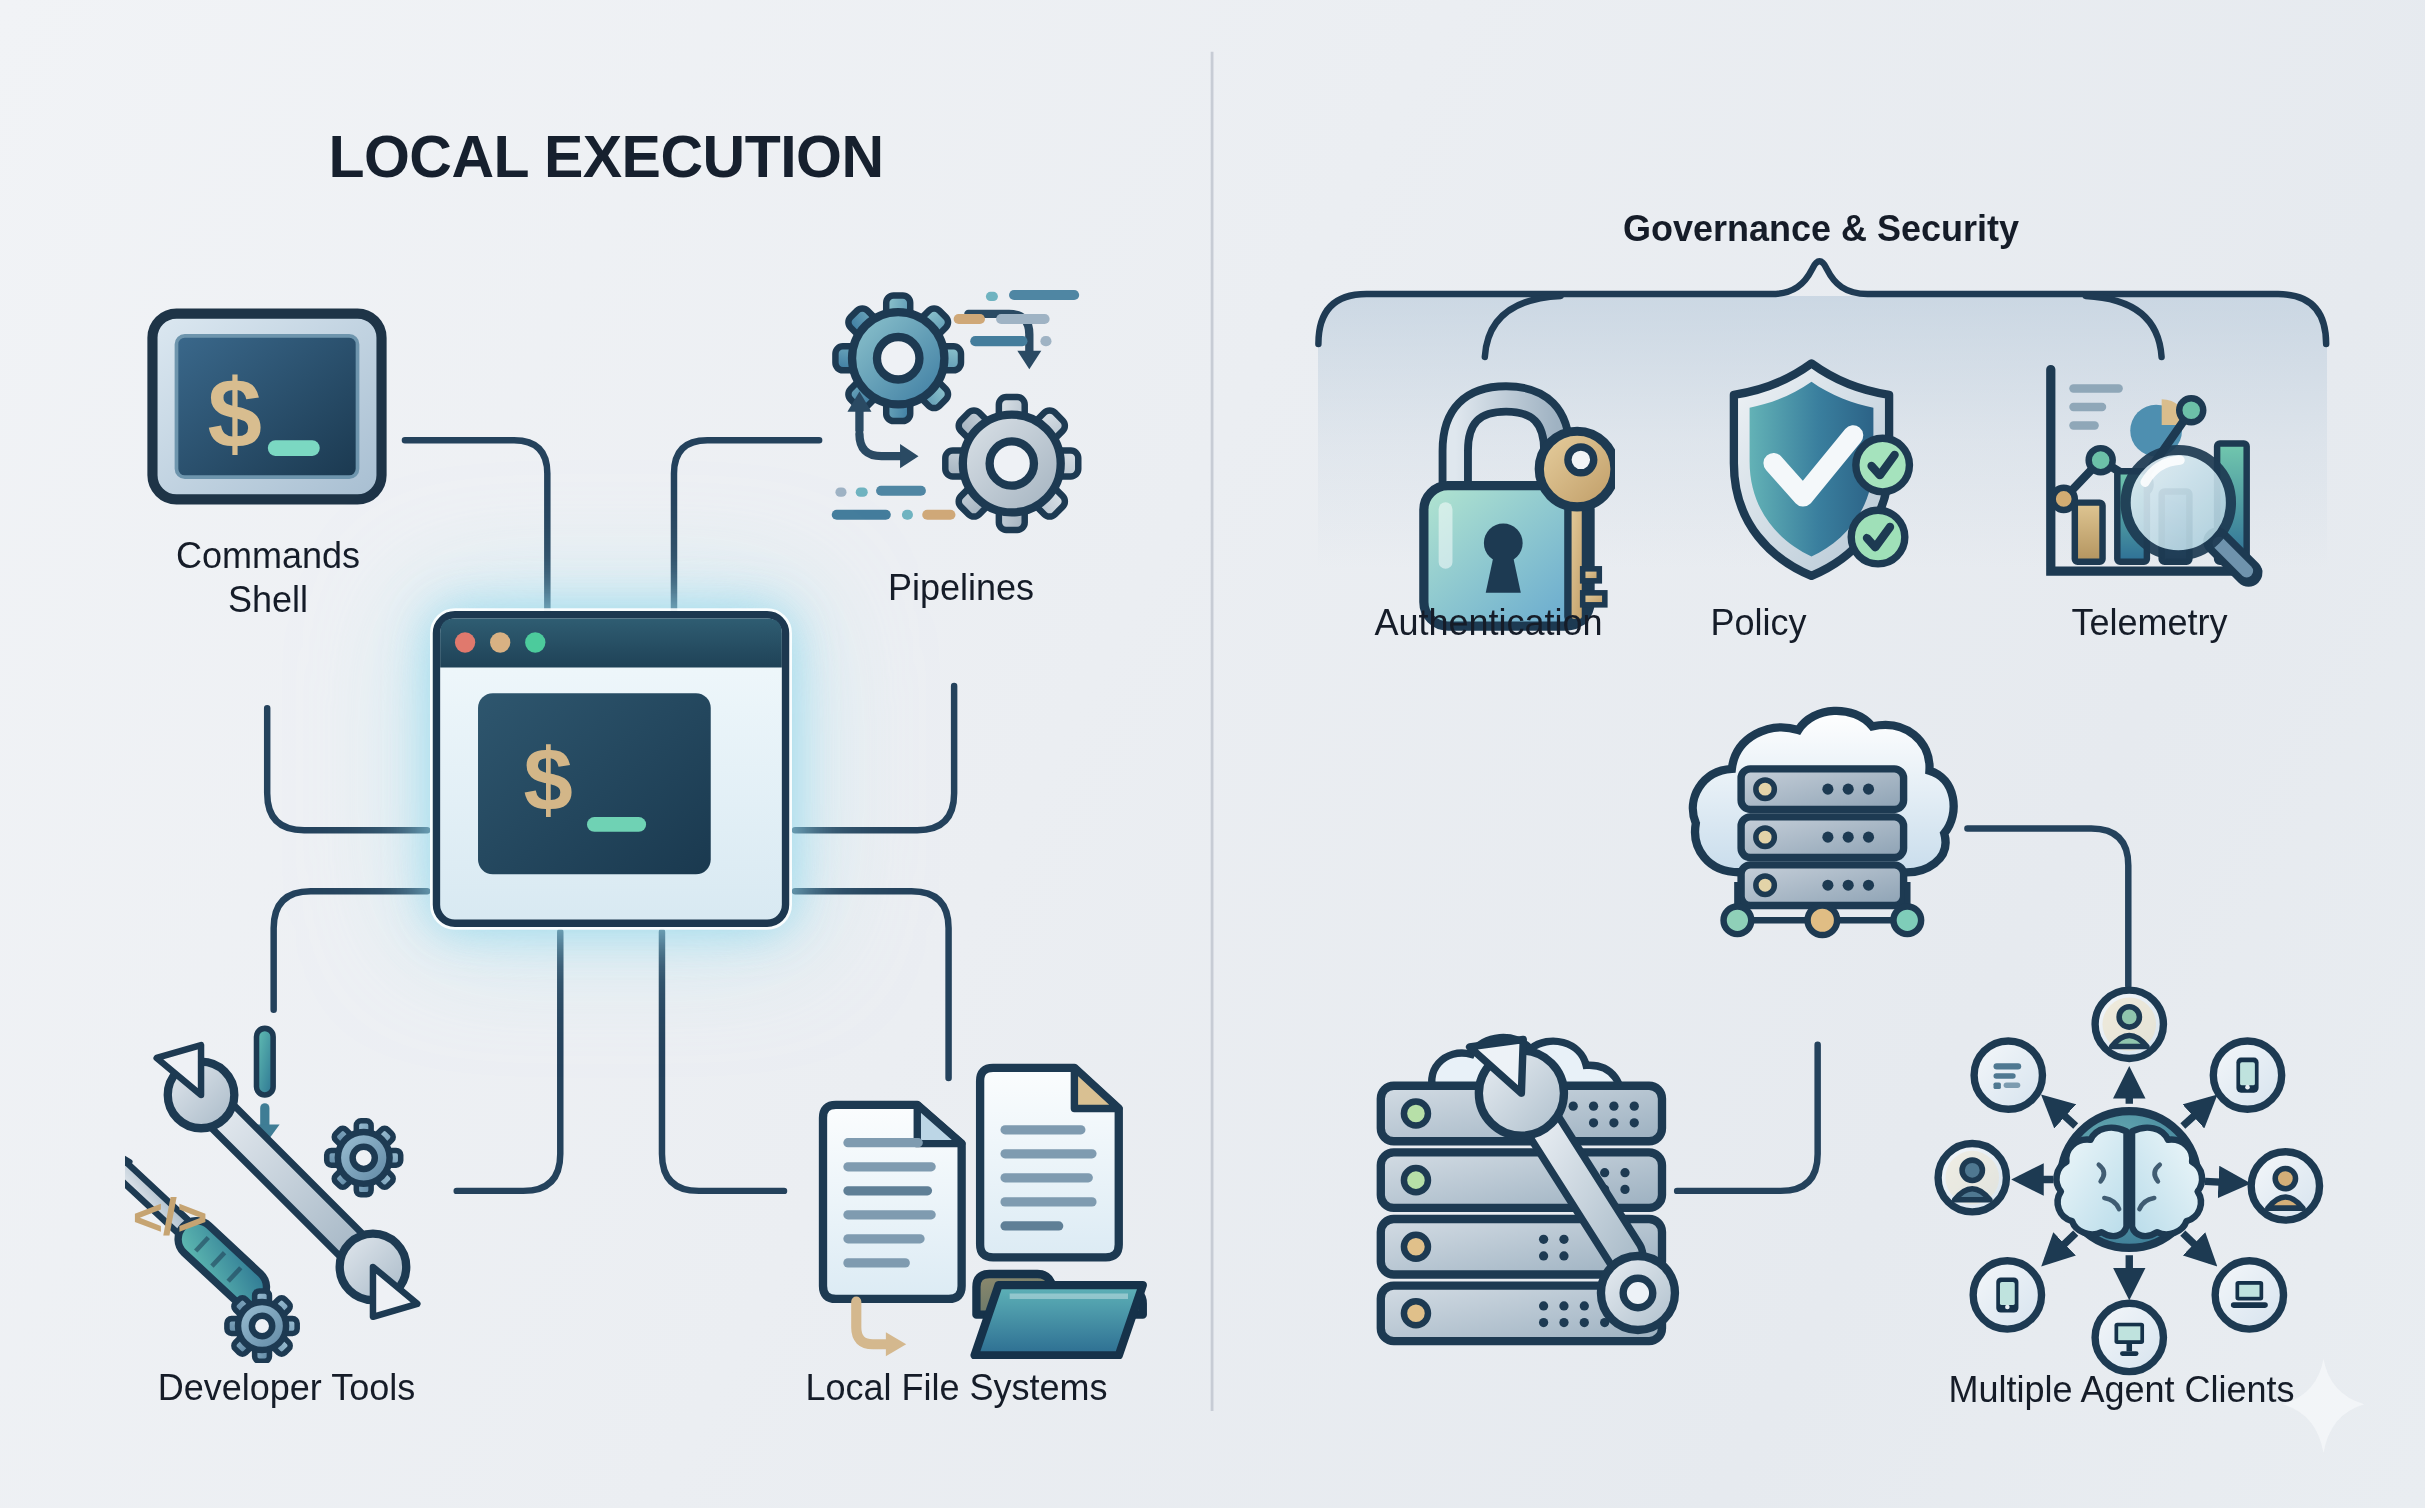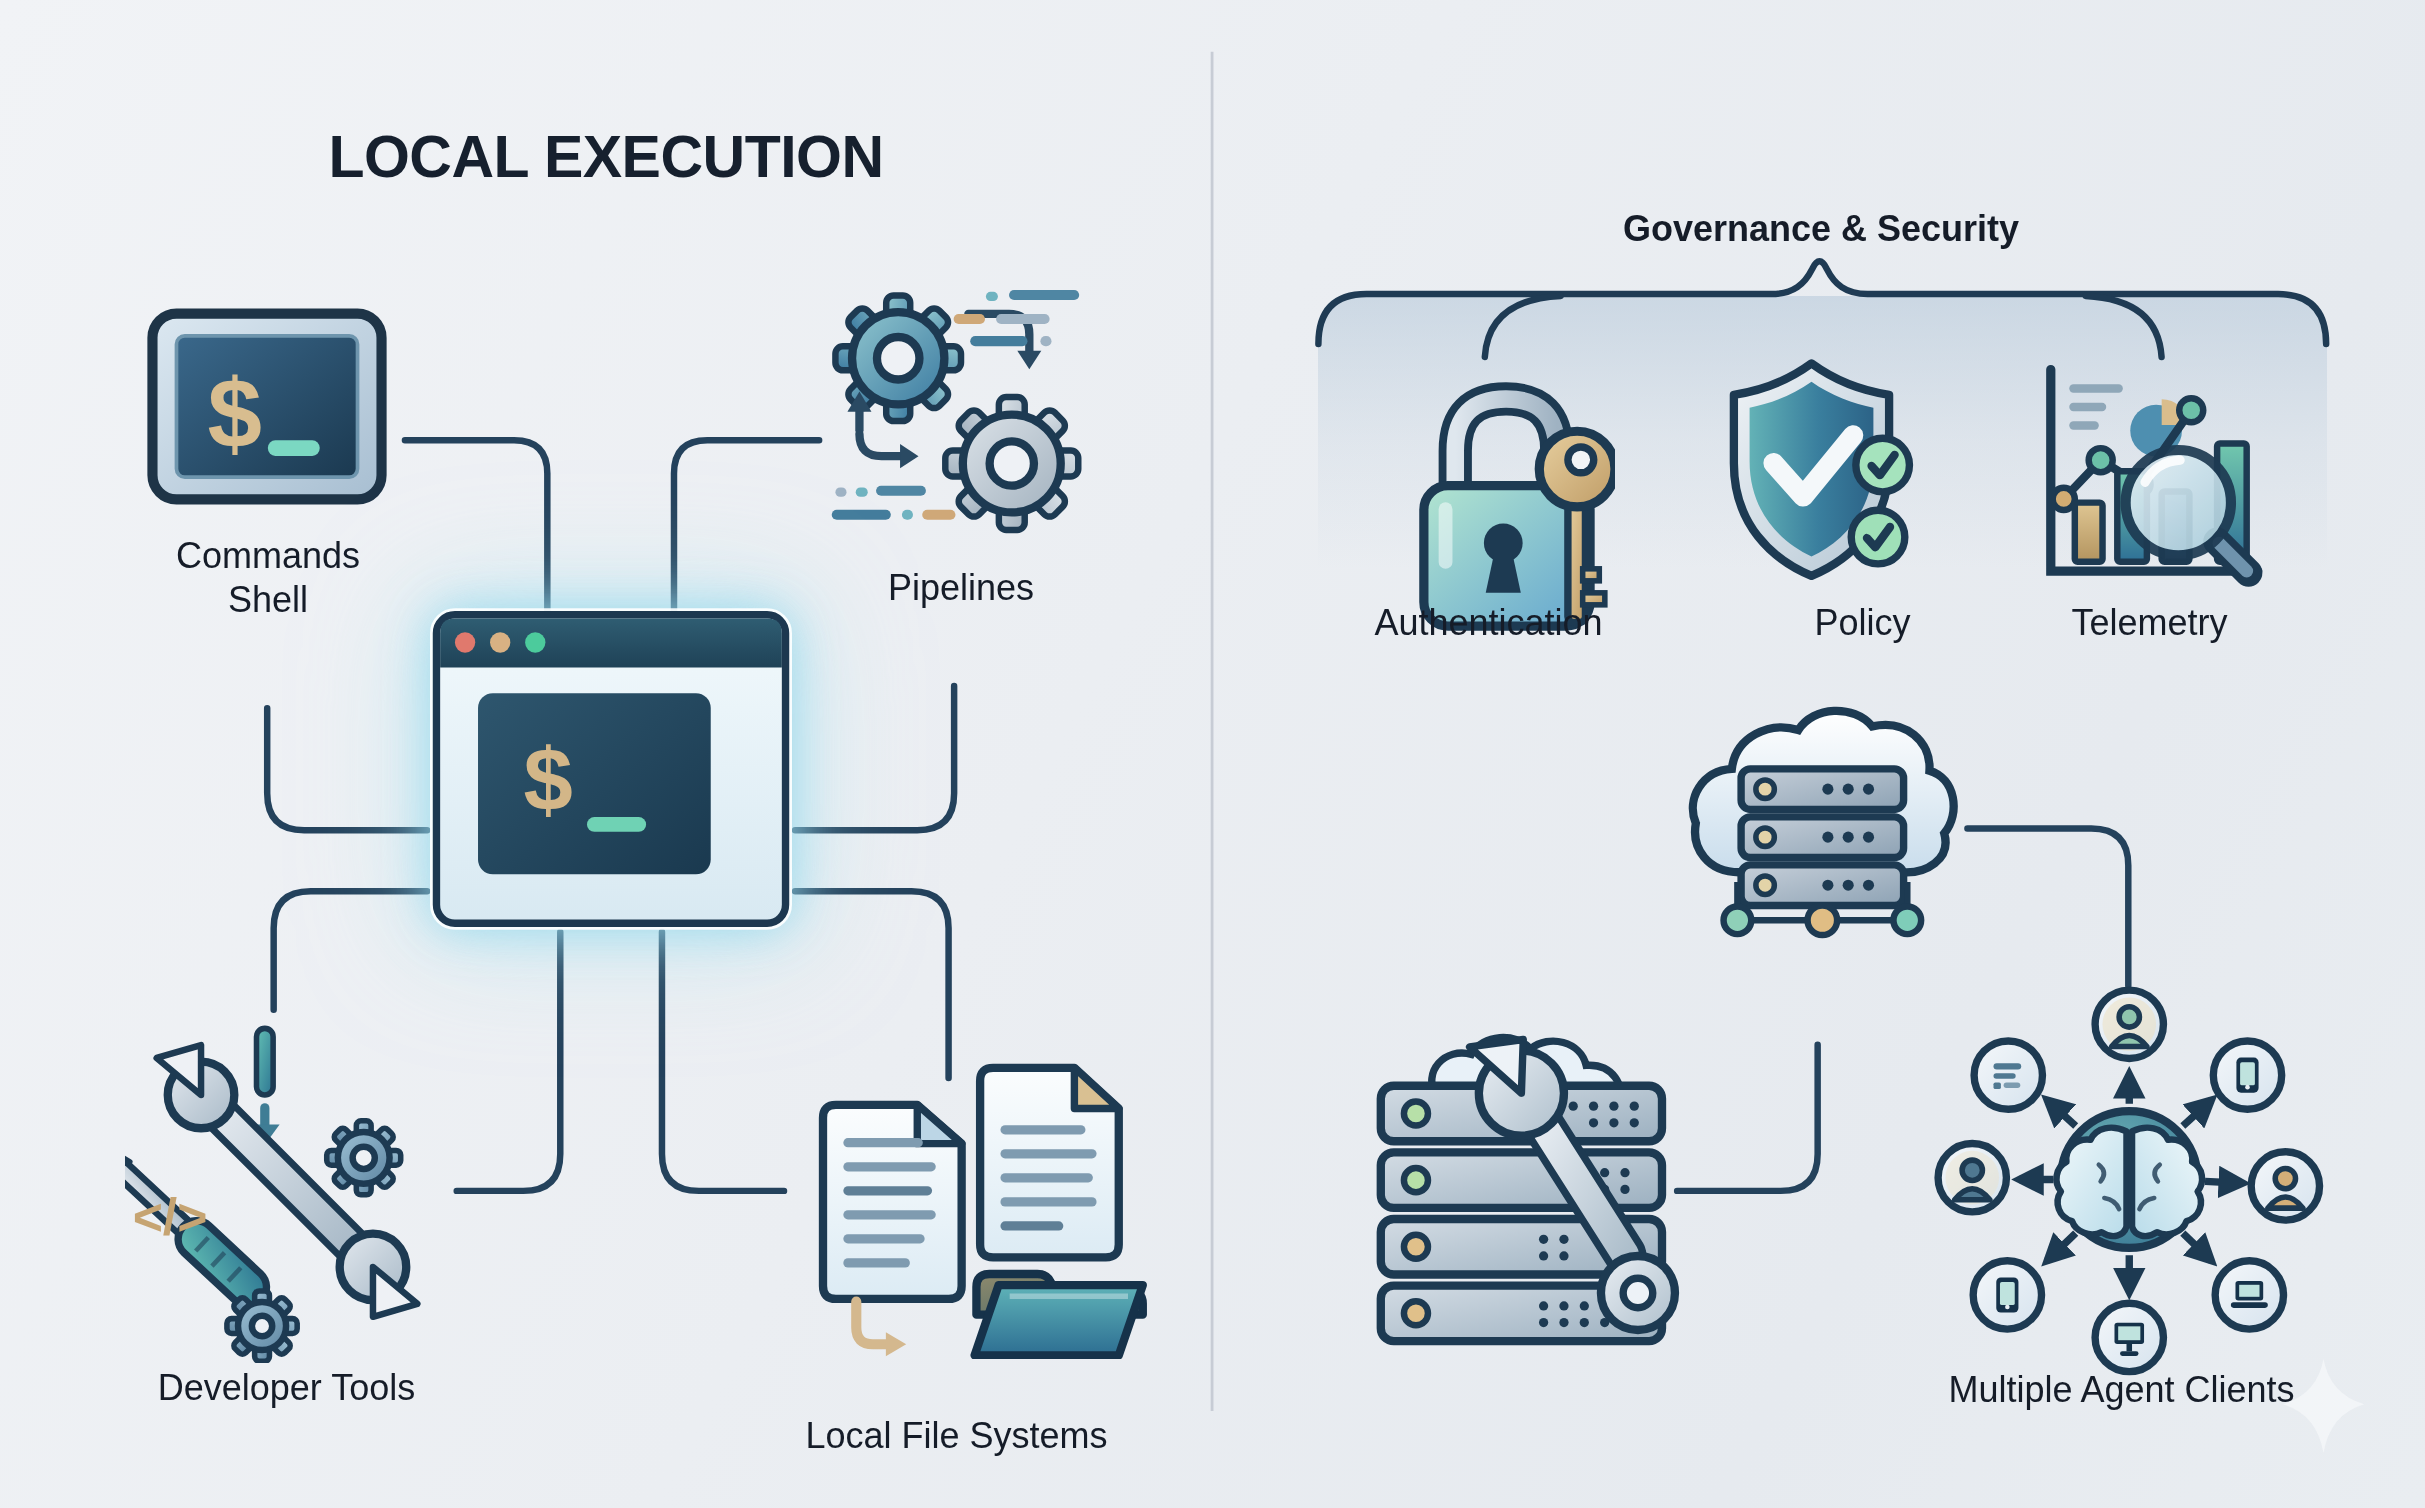--- a/index.html
+++ b/index.html
@@ -265,21 +265,21 @@
 
     <g>
       <path d="M196 252 Q196 238 210 238 H262 Q272 238 276 246 L282 256 H362 Q376 256 376 270 V282 H196 Z" fill="url(#f-back)" stroke="#16324a" stroke-width="9" stroke-linejoin="round"></path>
       <polygon points="220,250 376,250 350,326 194,326" fill="url(#f-front)" stroke="#16324a" stroke-width="9" stroke-linejoin="round"></polygon>
       <line x1="232" y1="262" x2="360" y2="262" stroke="#ffffff" stroke-width="6" opacity=".35"></line>
     </g>
 
     <path d="M66 268 V296 Q66 314 84 314 H102" fill="none" stroke="#d4b88e" stroke-width="11" stroke-linecap="round"></path>
     <polygon points="120,314 98,301 98,327" fill="#d4b88e"></polygon>
   </svg>
-  <div class="lbl" style="left:758px;top:1366px;width:397px;margin-top:48px;">Local File Systems</div>
+  <div class="lbl" style="left:758px;top:1366px;width:397px;">Local File Systems</div>
 
   <div class="lbl semibold" style="left:1488px;top:207px;width:666px;">Governance &amp; Security</div>
 
   <svg class="icon-svg" style="left:1398px;top:362px;" width="217" height="277" viewBox="0 0 235 300">
     <defs>
       <linearGradient id="a-body" x1="0" y1="0" x2="1" y2="1">
           <stop offset="0" stop-color="#b2e5d0"></stop>
           <stop offset="1" stop-color="#64a6cf"></stop>
         </linearGradient>
       <linearGradient id="a-silver" x1="0" y1="0" x2="1" y2="0">
@@ -324,21 +324,21 @@
     <path d="M60 116 L92 152 L146 86" fill="none" stroke="#f4f8fa" stroke-width="22" stroke-linecap="round" stroke-linejoin="round"></path>
     <g>
       <circle cx="178" cy="118" r="29" fill="#a5e3bd" stroke="#1d3a52" stroke-width="8"></circle>
       <path d="M166 119 L175 129 L191 107" fill="none" stroke="#1d3a52" stroke-width="9" stroke-linecap="round" stroke-linejoin="round"></path>
     </g>
     <g>
       <circle cx="173" cy="196" r="29" fill="#9fe0b8" stroke="#1d3a52" stroke-width="8"></circle>
       <path d="M161 197 L170 207 L186 185" fill="none" stroke="#1d3a52" stroke-width="9" stroke-linecap="round" stroke-linejoin="round"></path>
     </g>
   </svg>
-  <div class="lbl" style="left:1724px;top:601px;width:277px;">Policy</div>
+  <div class="lbl" style="left:1620px;top:601px;width:277px;">Policy</div>
 
   <svg class="icon-svg" style="left:2036px;top:362px;" width="231" height="236" viewBox="0 0 250 255">
     <defs>
       <linearGradient id="te-tan" x1="0" y1="0" x2="0" y2="1">
           <stop offset="0" stop-color="#dfc693"></stop>
           <stop offset="1" stop-color="#b3945f"></stop>
         </linearGradient>
       <linearGradient id="te-teal" x1="0" y1="0" x2="0" y2="1">
           <stop offset="0" stop-color="#72c8ae"></stop>
           <stop offset="1" stop-color="#2e7096"></stop>

